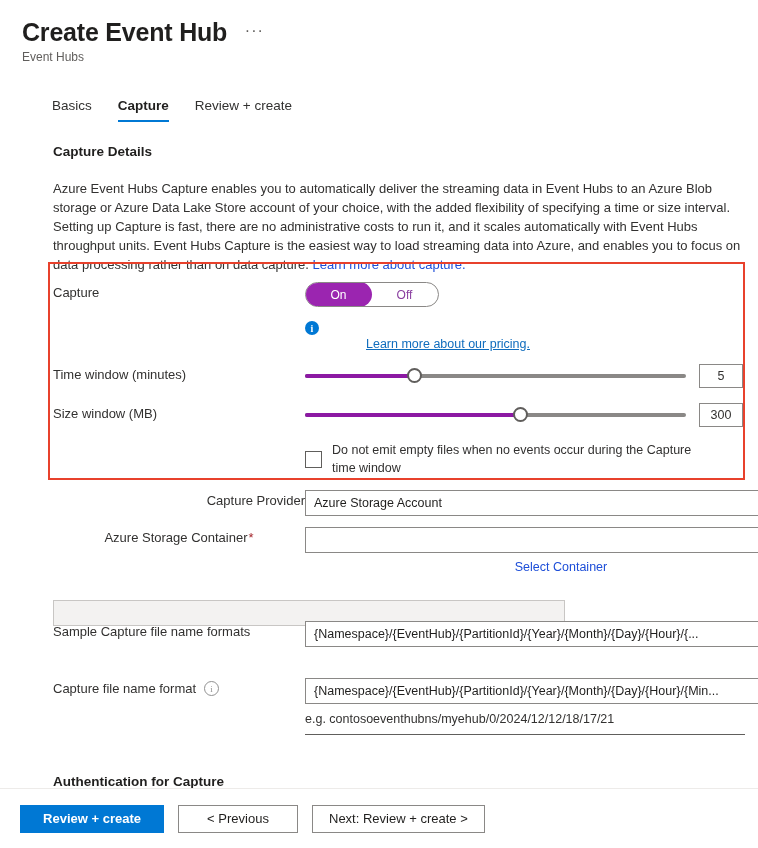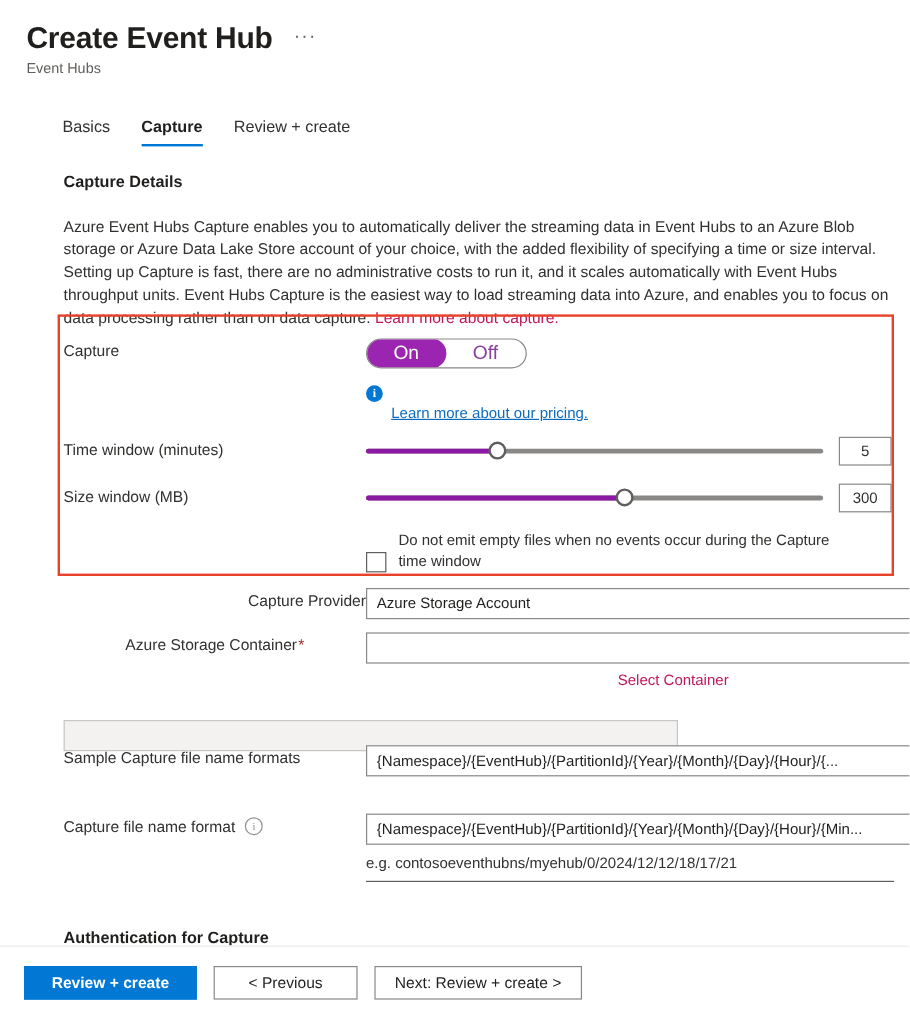--- a/index.html
+++ b/index.html
@@ -82,28 +82,29 @@
     color: #201f1e;
   }
   .intro {
     margin: 20px 0 0 53px;
     width: 690px;
     font-size: 13px;
     line-height: 19px;
     color: #323130;
   }
   .link {
-    color: #be185d;
+    color: #1d4ed8;
     text-decoration: none;
     cursor: pointer;
   }
   .link-underline {
     color: #0f6cbd;
     text-decoration: underline;
     cursor: pointer;
+    margin-left: 40px;
   }
 
   
   .highlight-box {
     position: absolute;
     left: 48px;
     top: 126px;
     width: 697px;
     height: 218px;
     border: 2px solid #e8412c;
@@ -146,21 +147,21 @@
     overflow: hidden;
     background: #fff;
     cursor: pointer;
     width: 134px;
   }
   .toggle-opt {
     flex: 1;
     display: flex;
     align-items: center;
     justify-content: center;
-    font-size: 16px;
+    font-size: 12px;
     color: #8a3fa0;
     border-radius: 13px;
   }
   .toggle-opt.selected {
     background: #9b25b0;
     color: #ffffff;
     margin: -1px;
     border-radius: 14px;
   }
 
@@ -242,21 +243,21 @@
     align-items: center;
     justify-content: center;
     font-size: 12.5px;
     color: #323130;
     background: #fff;
   }
 
   
   .checkbox-row {
     display: flex;
-    align-items: flex-end;
+    align-items: center;
   }
   .checkbox {
     flex: none;
     width: 17px;
     height: 17px;
     border: 1px solid #605e5c;
     box-sizing: border-box;
     background: #fff;
     margin-right: 10px;
     margin-top: 1px;

